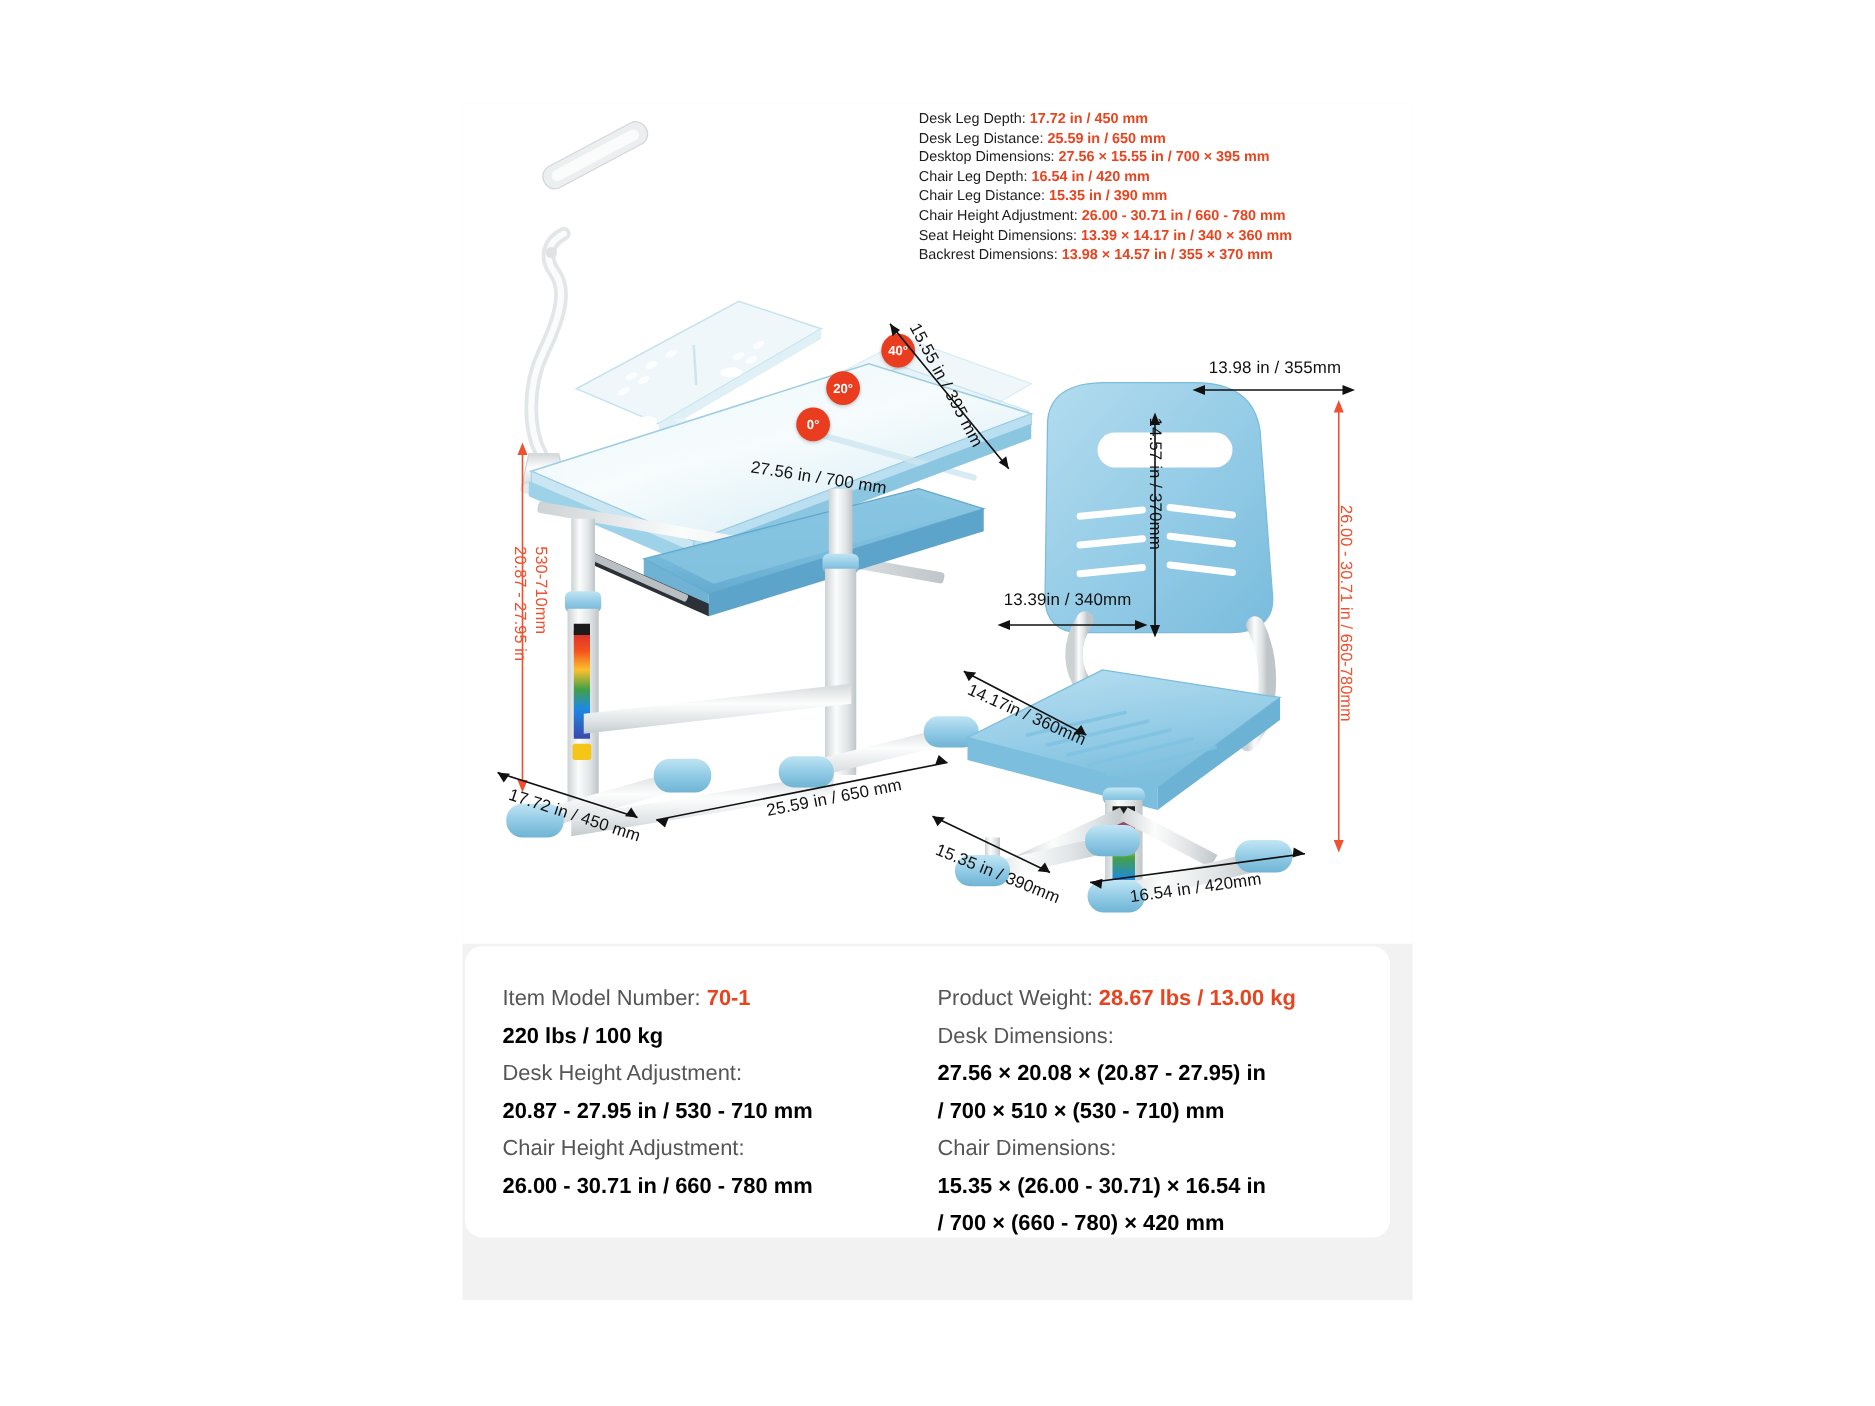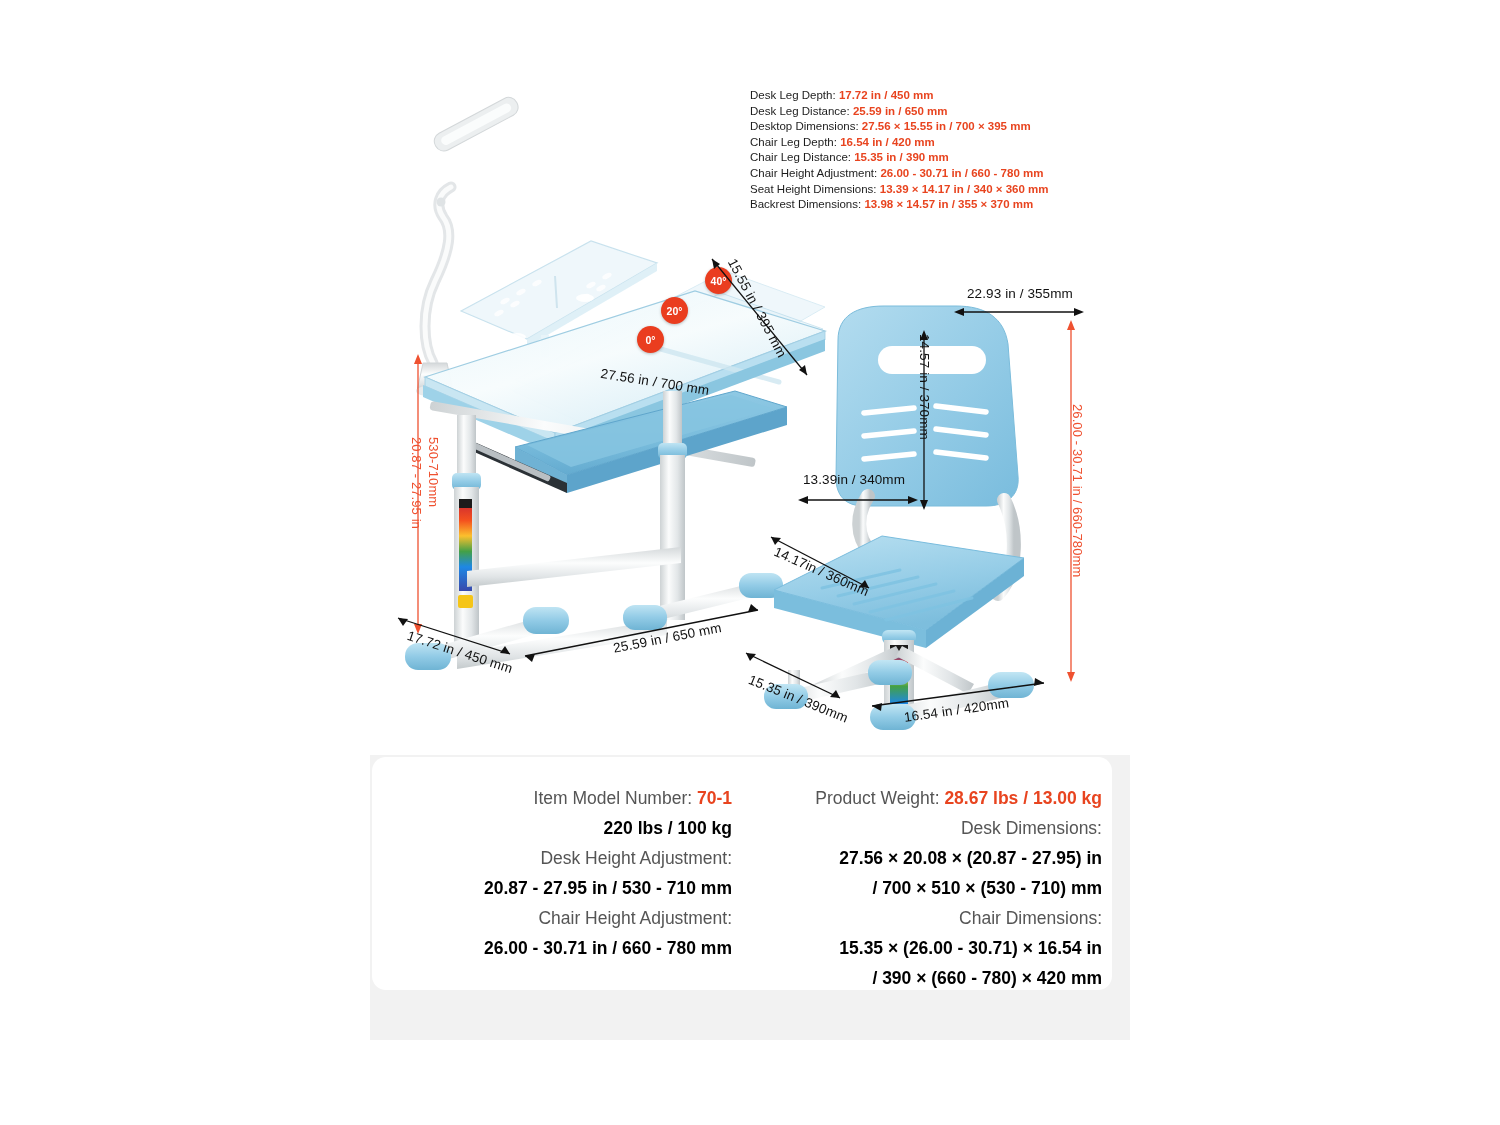--- a/index.html
+++ b/index.html
@@ -20,21 +20,21 @@
     position:absolute;left:370px;top:83px;width:760px;height:672px;
     background:#ffffff;
   }
 
   
   .spec-list{
     position:absolute;left:735px;top:88px;width:380px;
     font-size:11.5px;line-height:15.6px;color:#1d1d1d;
     white-space:nowrap;
   }
-  .spec-list .row{display:block;margin-left:15px;}
+  .spec-list .row{display:block;}
   .spec-list .lbl{color:#1d1d1d;}
   .spec-list .val{color:#e8441f;font-weight:600;}
 
   
   .ann{
     position:absolute;font-size:13.5px;color:#111;white-space:nowrap;
     transform-origin:0 0;letter-spacing:.1px;
   }
   .ann.red{color:#ef5130;font-weight:500;}
 
@@ -45,21 +45,21 @@
     display:flex;align-items:center;justify-content:center;
     box-shadow:0 1px 3px rgba(0,0,0,.25);
   }
 
   
   .spec-card{
     position:absolute;left:372px;top:757px;width:740px;height:233px;
     background:#ffffff;border-radius:14px;
     display:flex;padding:26px 0 0 0;box-sizing:border-box;
   }
-  .spec-col{width:50%;box-sizing:border-box;padding:0 10px 0 30px;text-align:right;}
+  .spec-col{width:50%;box-sizing:border-box;padding:0 10px 0 30px;}
   .spec-col.right{padding-left:8px;}
   .spec-line{font-size:17.5px;line-height:30px;white-space:nowrap;}
   .spec-line .k{color:#555;}
   .spec-line .v{color:#e8441f;font-weight:700;}
   .spec-line.v-only{color:#000000;font-weight:700;}
 </style>
 </head>
 <body>
 
 <div id="stage">
@@ -333,21 +333,21 @@
       <path d="M28 370 L 28 398 L 40 398 L 40 370 Z" fill="url(#cTube)"></path>
       <path d="M22 392 L 128 368 L 128 382 L 22 406 Z" fill="url(#cTube)"></path>
       <rect x="4" y="384" width="44" height="25" rx="12" fill="url(#cCap)"></rect>
       <rect x="108" y="360" width="44" height="25" rx="12" fill="url(#cCap)"></rect>
       <path d="M126 410 L 250 380 L 250 396 L 126 426 Z" fill="url(#cTube)"></path>
       <rect x="110" y="404" width="46" height="26" rx="13" fill="url(#cCap)"></rect>
       <rect x="228" y="372" width="46" height="26" rx="13" fill="url(#cCap)"></rect>
     </g>
   </svg>
 
-  <div class="ann" style="left:967px;top:286px;">22.93 in / 355mm</div>
+  <div class="ann" style="left:967px;top:286px;">13.98 in / 355mm</div>
   <svg style="position:absolute;left:952px;top:303px;width:140px;height:20px;overflow:visible;">
     <line x1="6" y1="9" x2="128" y2="9" stroke="#111" stroke-width="1.3"></line>
     <polygon points="2,9 12,5 12,13" fill="#111"></polygon>
     <polygon points="132,9 122,5 122,13" fill="#111"></polygon>
   </svg>
 
   <div class="ann" style="left:932px;top:334px;transform:rotate(90deg);">14.57 in / 370mm</div>
   <svg style="position:absolute;left:915px;top:328px;width:20px;height:190px;overflow:visible;">
     <line x1="9" y1="6" x2="9" y2="178" stroke="#111" stroke-width="1.3"></line>
     <polygon points="9,2 13,12 5,12" fill="#111"></polygon>
@@ -398,17 +398,17 @@
       <div class="spec-line"><span class="k">Chair Height Adjustment:</span></div>
       <div class="spec-line v-only">26.00 - 30.71 in / 660 - 780 mm</div>
     </div>
     <div class="spec-col right">
       <div class="spec-line"><span class="k">Product Weight: </span><span class="v">28.67 lbs / 13.00 kg</span></div>
       <div class="spec-line"><span class="k">Desk Dimensions:</span></div>
       <div class="spec-line v-only">27.56 × 20.08 × (20.87 - 27.95) in</div>
       <div class="spec-line v-only">/ 700 × 510 × (530 - 710) mm</div>
       <div class="spec-line"><span class="k">Chair Dimensions:</span></div>
       <div class="spec-line v-only">15.35 × (26.00 - 30.71) × 16.54 in</div>
-      <div class="spec-line v-only">/ 390 × (660 - 780) × 420 mm</div>
+      <div class="spec-line v-only">/ 700 × (660 - 780) × 420 mm</div>
     </div>
   </div>
 
 </div>
 
 </body></html>

